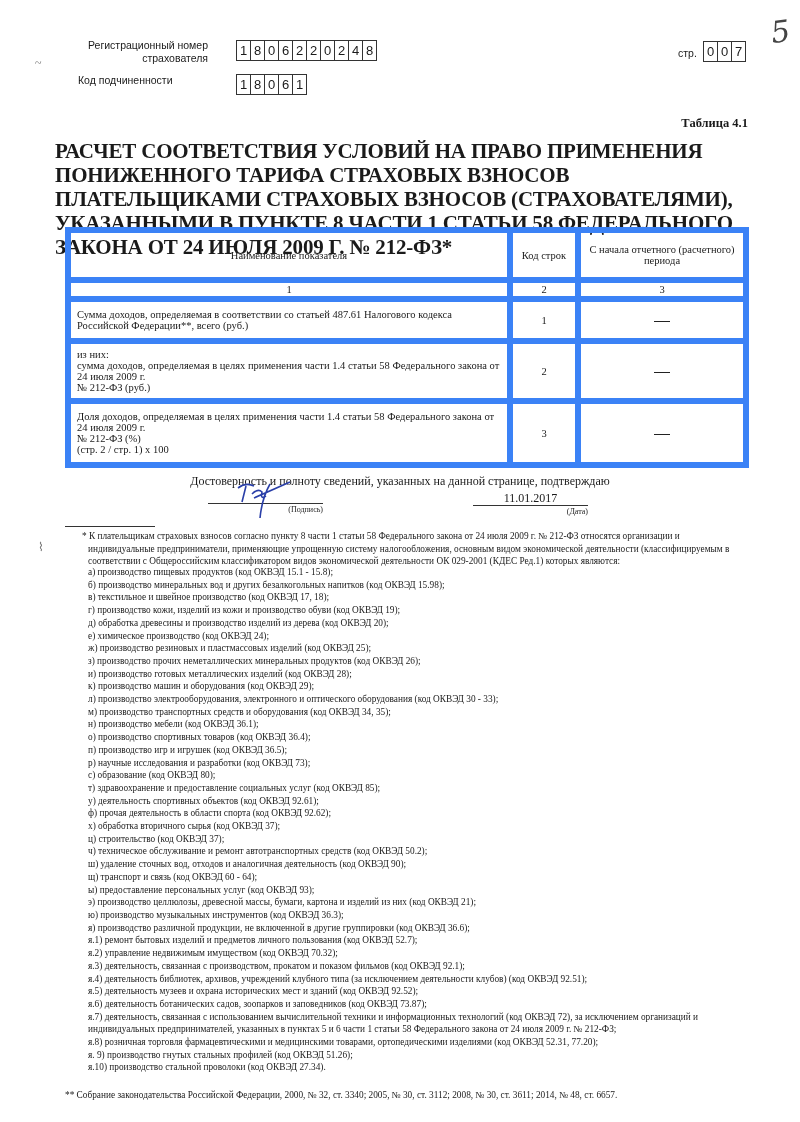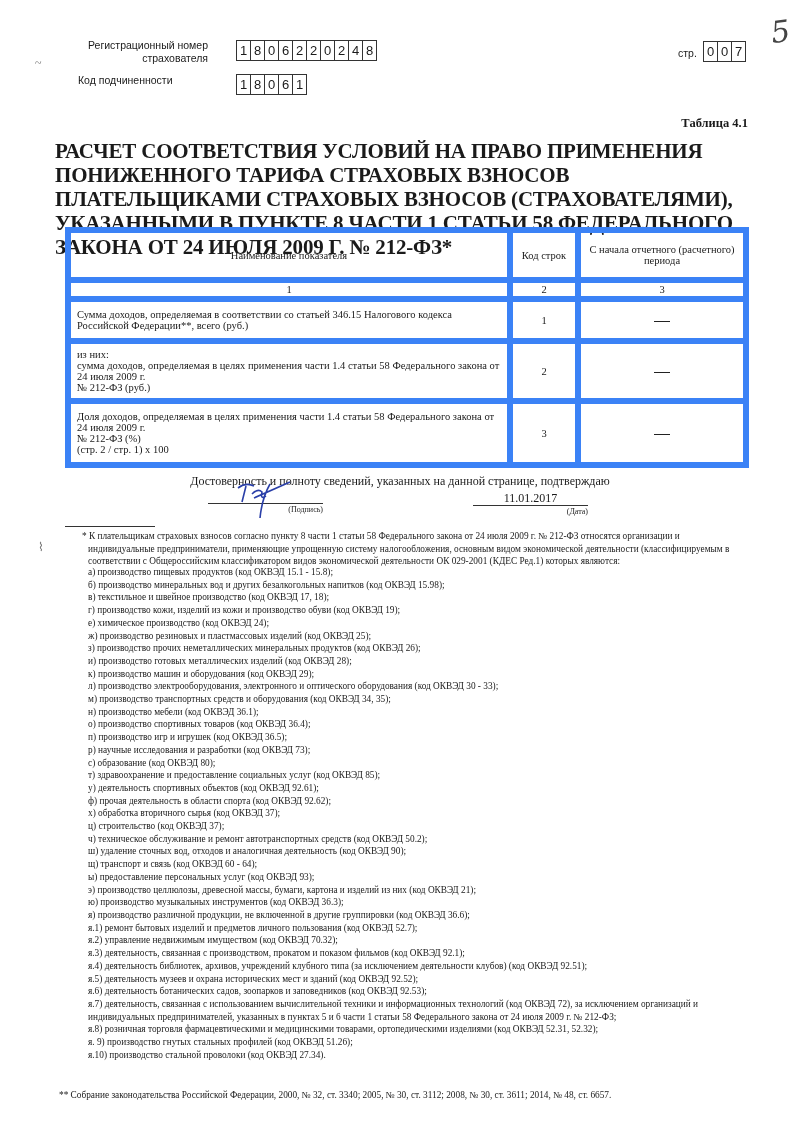--- a/index.html
+++ b/index.html
@@ -23,21 +23,21 @@
 
   .confirm { left:0; width:800px; top:474px; text-align:center; font-size:12px; }
   .sigline { border-top:1px solid #333; }
   .caption { font-size:8px; text-align:right; }
 
   .fn-rule { left:65px; top:526px; width:90px; border-top:1px solid #333; }
   .fn { font-size:9.3px; line-height:12.7px; }
   .fn-main { left:88px; top:530px; width:660px; }
   .items { left:88px; top:566px; width:660px; }
   .items div { white-space:nowrap; }
-  .fn2 { left:59px; top:1089px; width:690px; white-space:nowrap; }
+  .fn2 { left:65px; top:1089px; width:690px; white-space:nowrap; }
 
   .hand5 { right:10px; top:14px; font-family:"DejaVu Serif", serif; font-size:30px; color:#444; font-style:italic; transform:rotate(-8deg); }
   .sig { left:232px; top:478px; width:60px; height:42px; }
   .mark { color:#777; font-size:12px; }
 </style>
 </head>
 <body>
 
 <div class="abs lbl sans" style="left:78px; top:39px; width:130px;text-align:right;">Регистрационный номер страхователя</div>
 <div class="abs cells" style="left:236px; top:40px;" id="reg-cells">
@@ -81,21 +81,21 @@
     <td class="c" style="width:316px; padding:0 60px;">Наименование показателя</td>
     <td class="c" style="width:50px;">Код строк</td>
     <td class="c">С начала отчетного (расчетного) периода</td>
   </tr>
   <tr style="height:16px;">
     <td class="c" style="padding:1px;">1</td>
     <td class="c" style="padding:1px;">2</td>
     <td class="c" style="padding:1px;">3</td>
   </tr>
   <tr style="height:42px;">
-    <td>Сумма доходов, определяемая в соответствии со статьей 346.15 Налогового кодекса Российской Федерации**, всего (руб.)</td>
+    <td>Сумма доходов, определяемая в соответствии со статьей 487.61 Налогового кодекса Российской Федерации**, всего (руб.)</td>
     <td class="c">1</td>
     <td class="c"><span class="dash"></span></td>
   </tr>
   <tr style="height:60px;">
     <td>
       <div>из них:</div>
       <div>сумма доходов, определяемая в целях применения части 1.4 статьи 58 Федерального закона от 24 июля 2009 г.</div>
       <div>№ 212-ФЗ (руб.)</div>
     </td>
     <td class="c">2</td>
@@ -125,20 +125,21 @@
 
 <div class="abs fn-rule"></div>
 <div class="abs mark" style="left:38px; top:540px;">⌇</div>
 <div class="abs fn fn-main" style="text-indent:-6px;">* К плательщикам страховых взносов согласно пункту  8 части 1 статьи 58 Федерального закона от 24 июля 2009 г. № 212-ФЗ относятся организации и индивидуальные предприниматели, применяющие упрощенную систему налогообложения, основным видом экономической деятельности (классифицируемым в соответствии с Общероссийским классификатором видов экономической деятельности ОК 029-2001 (КДЕС Ред.1) которых являются:</div>
 
 <div class="abs fn items" id="items-list">
     <div>а) производство пищевых продуктов (код ОКВЭД 15.1 - 15.8);</div>
     <div>б) производство минеральных вод и других безалкогольных напитков (код ОКВЭД 15.98);</div>
     <div>в) текстильное и швейное производство (код ОКВЭД 17, 18);</div>
     <div>г) производство кожи, изделий из кожи и производство обуви (код ОКВЭД 19);</div>
+    <div>д) обработка древесины и производство изделий из дерева (код ОКВЭД 20);</div>
     <div>е) химическое производство (код ОКВЭД 24);</div>
     <div>ж) производство резиновых и пластмассовых изделий (код ОКВЭД 25);</div>
     <div>з) производство прочих неметаллических минеральных продуктов (код ОКВЭД 26);</div>
     <div>и) производство готовых металлических изделий (код ОКВЭД 28);</div>
     <div>к) производство машин и оборудования (код ОКВЭД 29);</div>
     <div>л) производство электрооборудования, электронного и оптического оборудования (код ОКВЭД 30 - 33);</div>
     <div>м) производство транспортных средств и оборудования (код ОКВЭД 34, 35);</div>
     <div>н) производство мебели (код ОКВЭД 36.1);</div>
     <div>о) производство спортивных товаров (код ОКВЭД 36.4);</div>
     <div>п) производство игр и игрушек (код ОКВЭД 36.5);</div>
@@ -154,20 +155,20 @@
     <div>щ) транспорт и связь (код ОКВЭД 60 - 64);</div>
     <div>ы) предоставление персональных услуг (код ОКВЭД 93);</div>
     <div>э) производство целлюлозы, древесной массы, бумаги, картона и изделий из них (код ОКВЭД 21);</div>
     <div>ю) производство музыкальных инструментов (код ОКВЭД 36.3);</div>
     <div>я) производство различной продукции, не включенной в другие группировки (код ОКВЭД 36.6);</div>
     <div>я.1) ремонт бытовых изделий и предметов личного пользования (код ОКВЭД 52.7);</div>
     <div>я.2) управление недвижимым имуществом (код ОКВЭД 70.32);</div>
     <div>я.3) деятельность, связанная с производством, прокатом и показом фильмов (код ОКВЭД 92.1);</div>
     <div>я.4) деятельность библиотек, архивов, учреждений клубного типа (за исключением деятельности клубов) (код ОКВЭД 92.51);</div>
     <div>я.5) деятельность музеев и охрана исторических мест и зданий (код ОКВЭД 92.52);</div>
-    <div>я.6) деятельность ботанических садов, зоопарков и заповедников (код ОКВЭД 92.53);</div>
+    <div>я.6) деятельность ботанических садов, зоопарков и заповедников (код ОКВЭД 73.87);</div>
     <div style="white-space: normal; width: 660px;">я.7) деятельность, связанная с использованием вычислительной техники и информационных технологий (код ОКВЭД 72), за исключением организаций и индивидуальных предпринимателей, указанных в пунктах 5 и 6 части 1 статьи 58 Федерального закона  от 24 июля 2009 г. № 212-ФЗ;</div>
-    <div>я.8) розничная торговля фармацевтическими и медицинскими товарами, ортопедическими изделиями (код ОКВЭД 52.31, 52.32);</div>
+    <div>я.8) розничная торговля фармацевтическими и медицинскими товарами, ортопедическими изделиями (код ОКВЭД 52.31, 77.20);</div>
     <div>я. 9) производство гнутых стальных профилей (код ОКВЭД 51.26);</div>
     <div>я.10) производство стальной проволоки (код ОКВЭД 27.34).</div>
   </div>
 
 <div class="abs fn fn2">** Собрание законодательства Российской Федерации, 2000, № 32, ст. 3340; 2005, № 30, ст. 3112; 2008, № 30, ст. 3611; 2014, № 48, ст. 6657.</div>
 
 </body></html>

